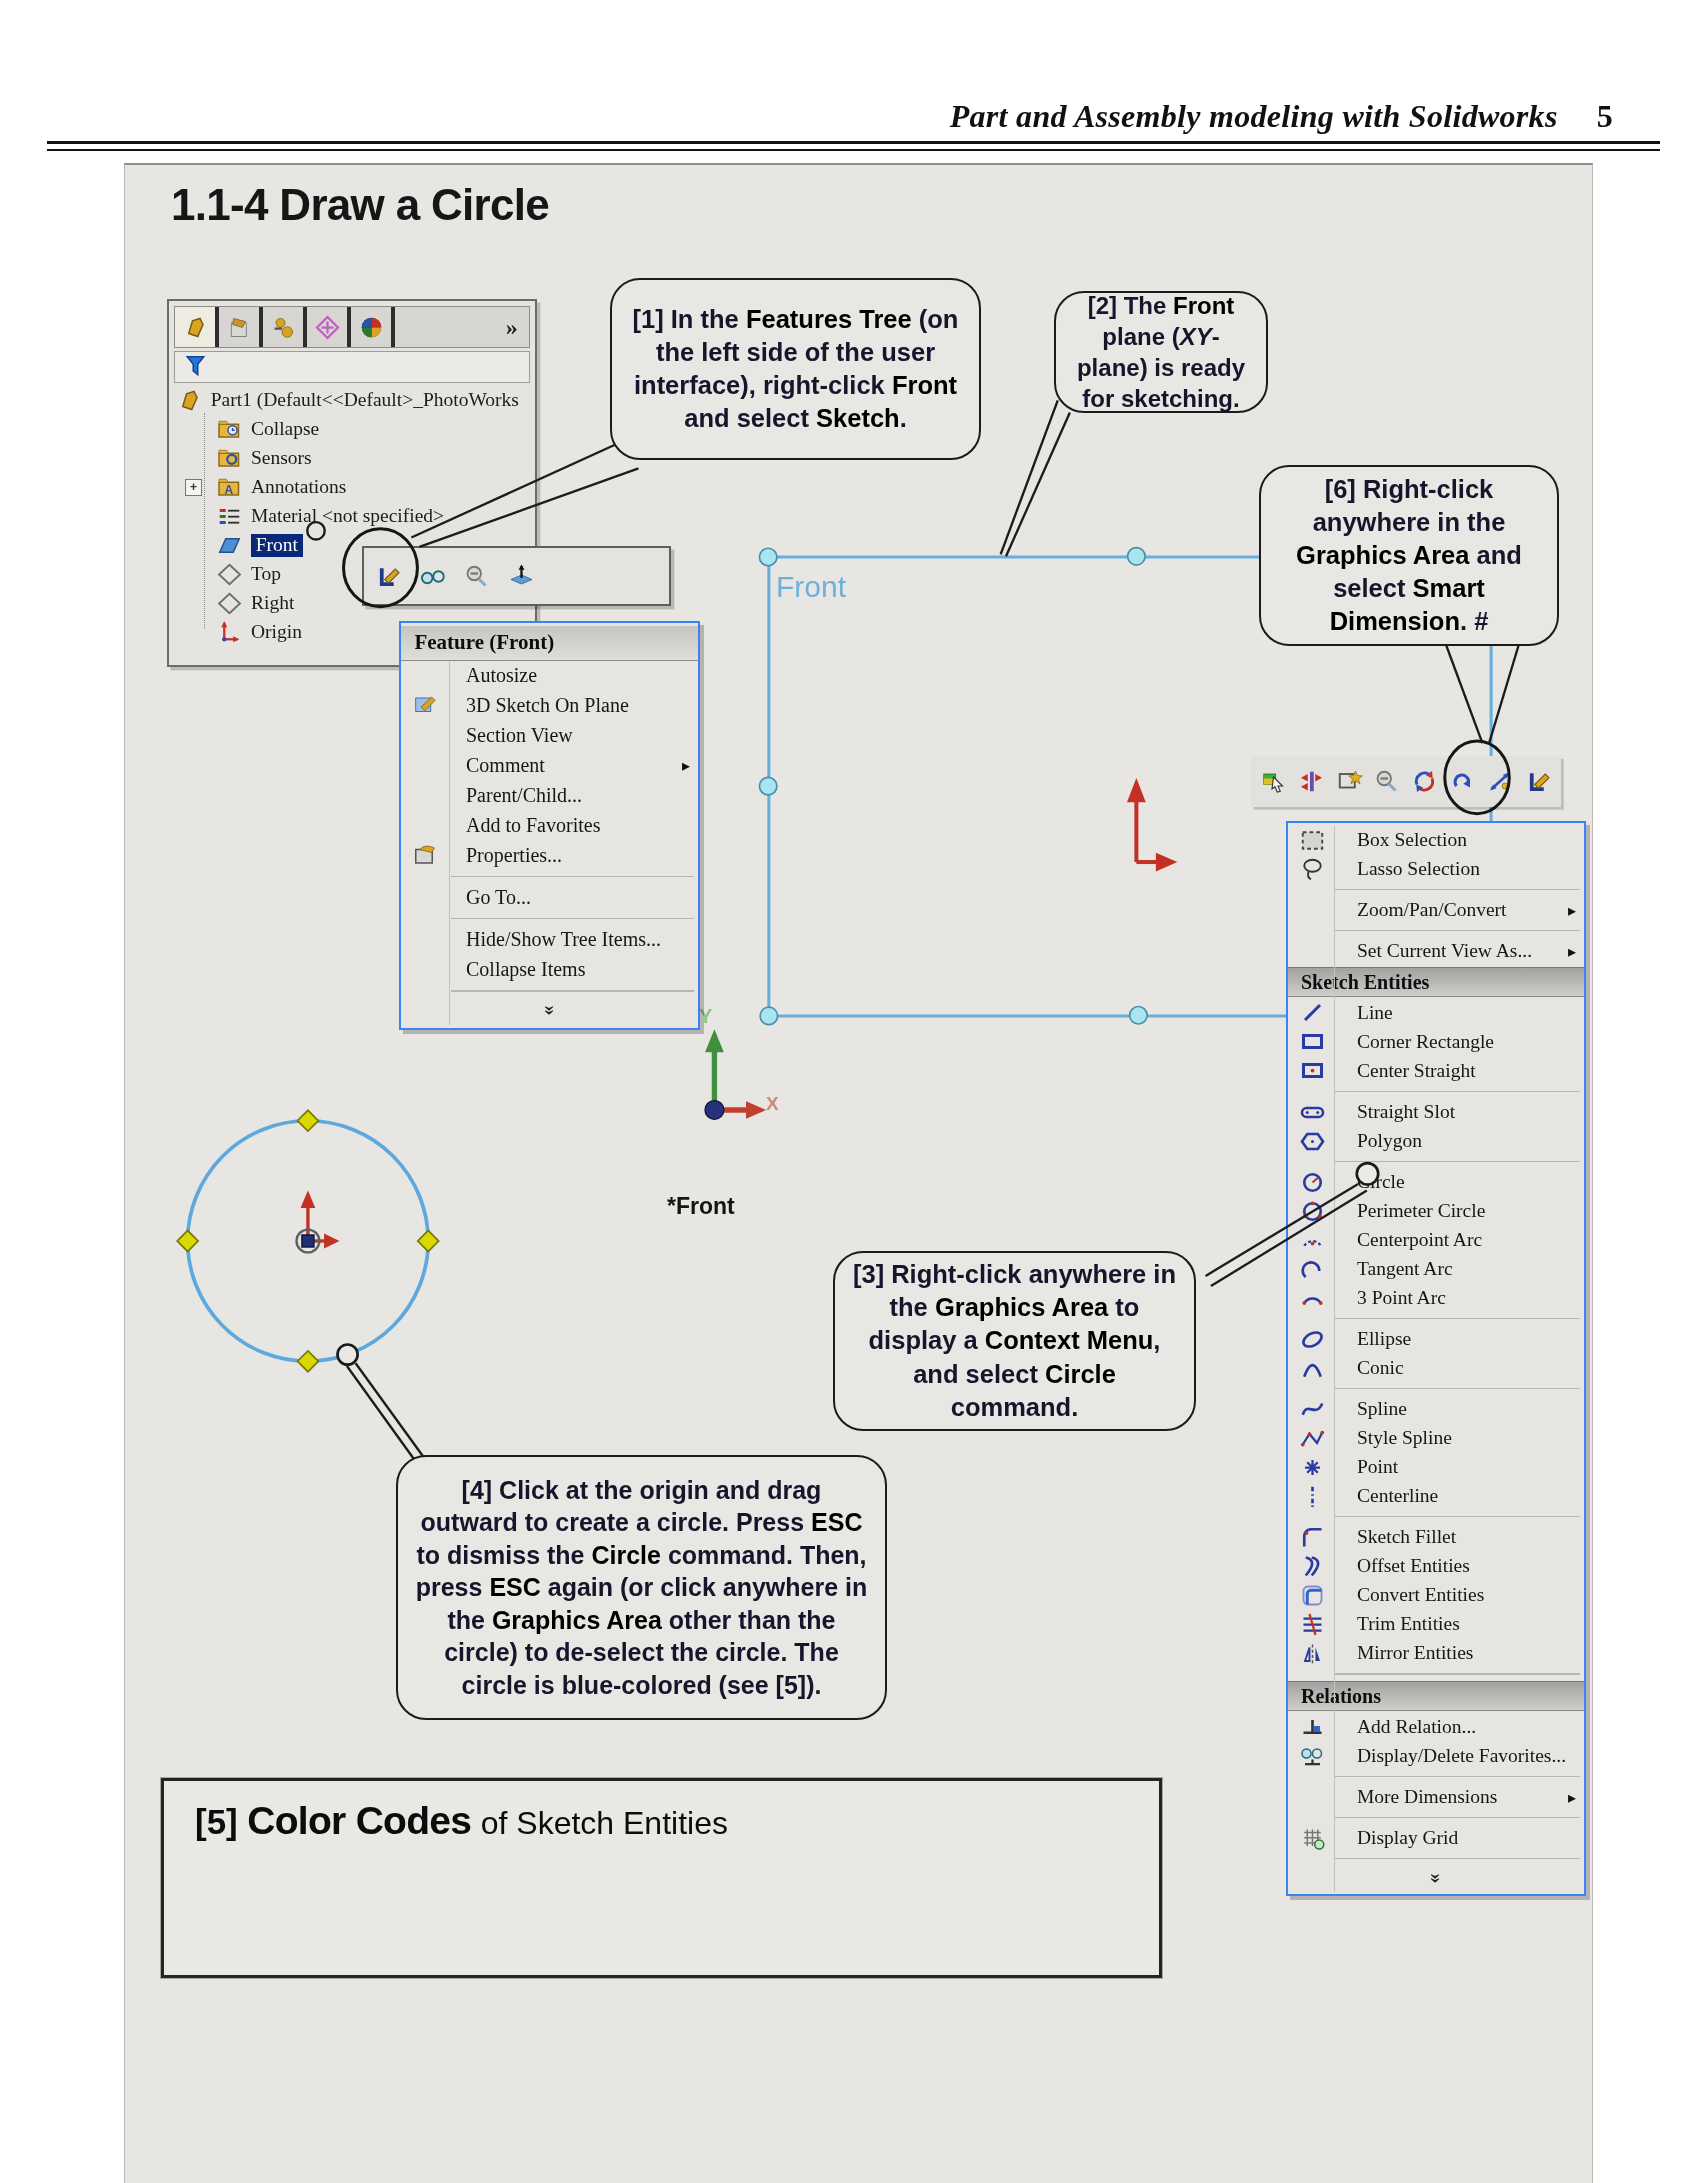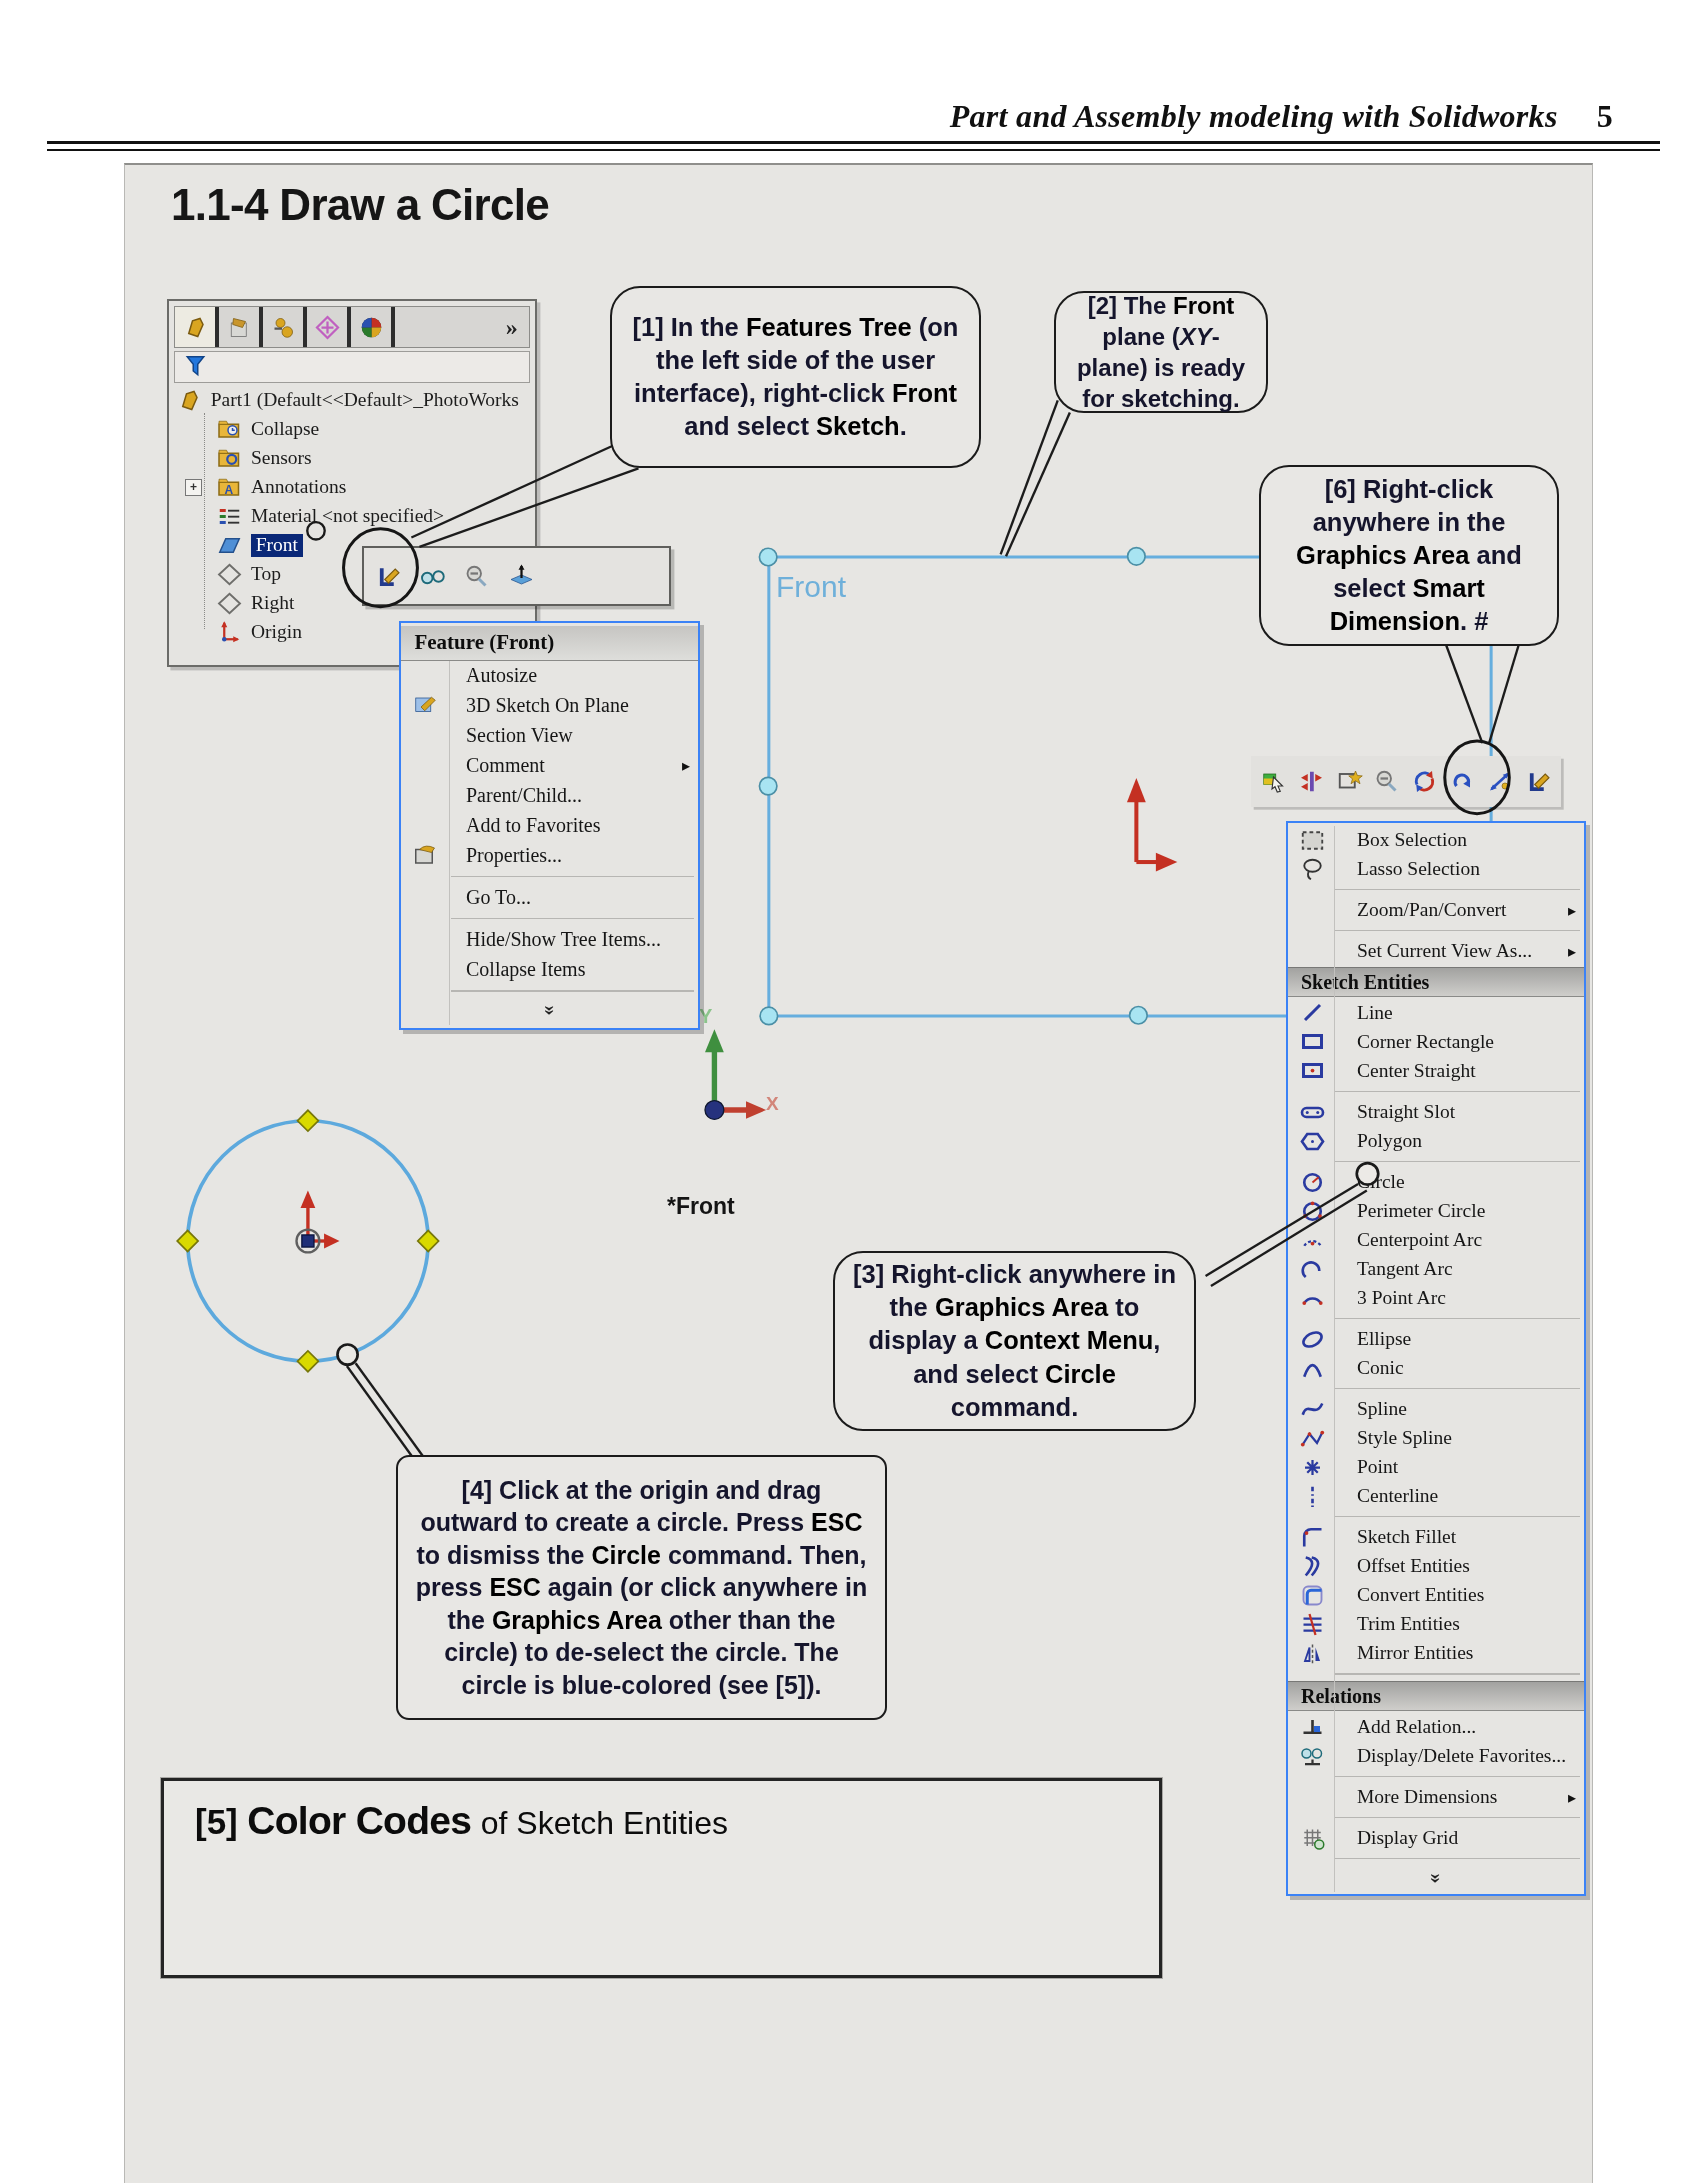--- a/index.html
+++ b/index.html
@@ -83,25 +83,25 @@
   #gtb{top:756px;left:1251px;width:299px;height:51px;background:#e2e1de;border:2px solid #55555
   2;box-shadow:2.7px 2.7px 0 rgba(0,0,0,.18);z-index:2;display:flex;align-items:center;justify-content:space-between;padding:0 5.4px;}
   #gtb .qic{width:34px;height:36px;display:flex;align-items:center;justify-content:center;}
 
   
   .co{background:#e8e7e4;border:2.7px solid #1b1b1b;border-radius:30px;z-index:4;
       display:flex;align-items:center;justify-content:center;text-align:center;
       font:bold 25.5px/1.3 "Liberation Sans",sans-serif;color:#15152c;padding:6.7px 17.5px;box-sizing:border-box;}
   .co b{color:#000;}
   .co i{}
-  #co1{top:286px;left:610px;width:371px;height:182px;}
+  #co1{top:278px;left:610px;width:371px;height:182px;}
   #co2{top:291px;left:1054px;width:214px;height:122px;font-size:24px;}
   #co6{top:465px;left:1259px;width:300px;height:181px;}
   #co3{top:1251px;left:833px;width:363px;height:180px;}
-  #co4{top:1455px;left:396px;width:491px;height:265px;font-size:25px;border-radius:13px;}
+  #co4{top:1455px;left:396px;width:491px;height:265px;font-size:25px;}
 
   
   #cbox{top:1778px;left:161px;width:1001px;height:200px;background:#e9e8e5;border:3.4px solid #242424;
         outline:1.3px solid #a9a8a5;z-index:4;padding:17.5px 31px;box-sizing:border-box;}
   #cbox .h{display:flex;align-items:baseline;gap:9.4px;color:#0c0c0c;}
   #cbox .h .n{font:bold 35px "Liberation Sans",sans-serif;}
   #cbox .h .t{font:bold 39px "Liberation Sans",sans-serif;letter-spacing:-0.7px;}
   #cbox .h .r{font:32px "Liberation Sans",sans-serif;}
   #cbox .b{margin-top:17.5px;font:bold 25px/1.9 "Liberation Sans",sans-serif;color:#101010;}
 

